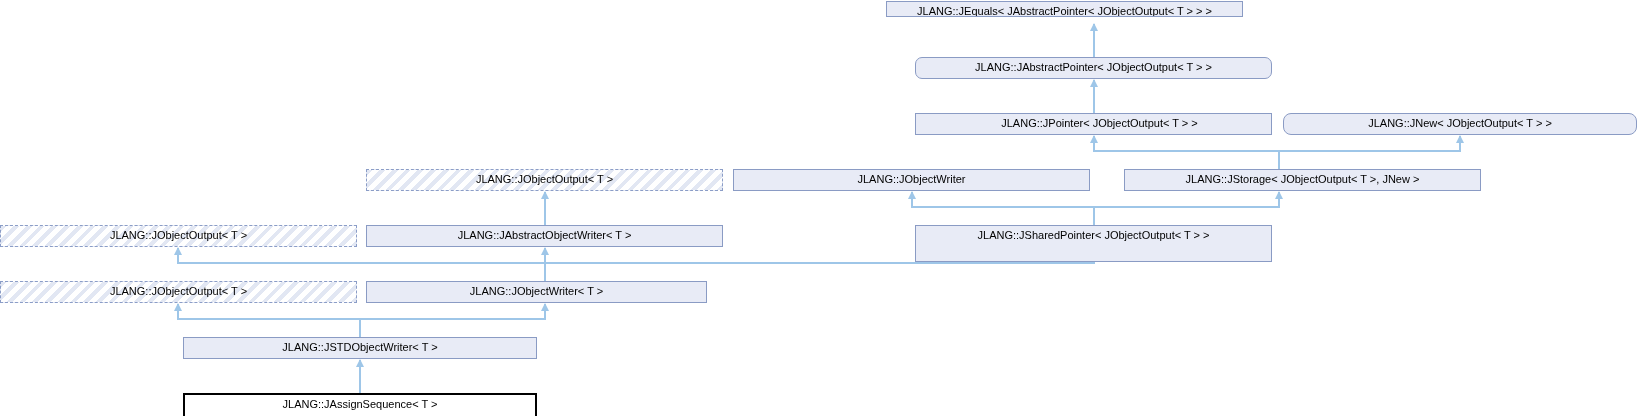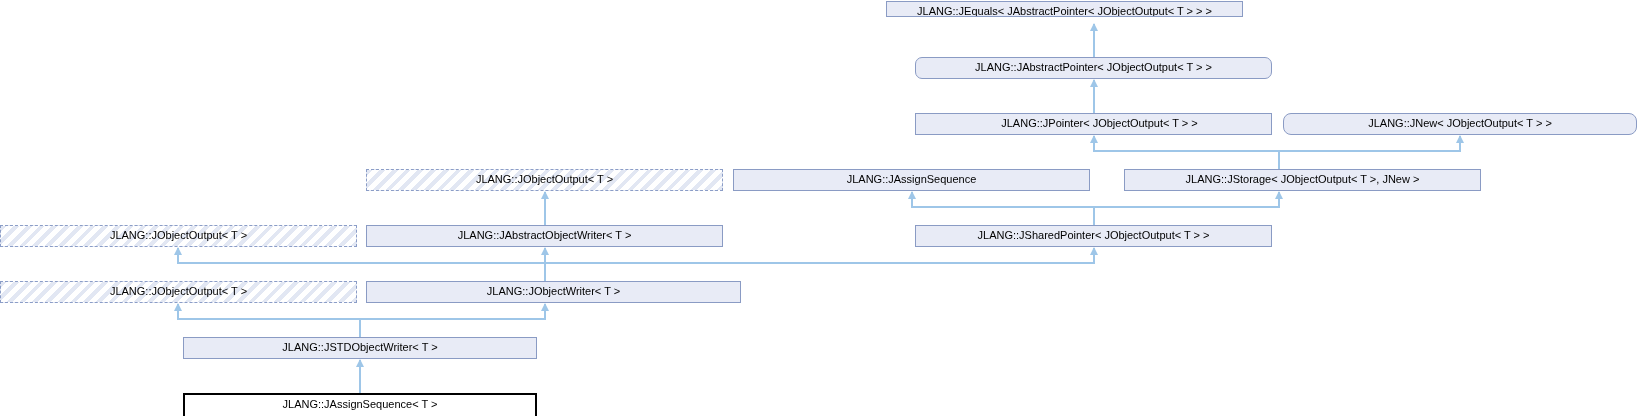--- a/index.html
+++ b/index.html
@@ -93,22 +93,22 @@
     <div class="seg" style="left: 359.25px; top: 318.25px; width: 186.5px; height: 1.5px;"></div>
     <div class="seg" style="left: 544.25px; top: 304px; width: 1.5px; height: 15px;"></div>
     <div class="arrow-up" style="left: 540.5px; top: 303px;"></div>
     <div class="seg" style="left: 359.25px; top: 360px; width: 1.5px; height: 33px;"></div>
     <div class="arrow-up" style="left: 355.5px; top: 359px;"></div>
     <div class="node solid" style="left: 886px; top: 1px; width: 357px; height: 16px; line-height: 19px;">JLANG::JEquals&lt; JAbstractPointer&lt; JObjectOutput&lt; T &gt; &gt; &gt;</div>
     <div class="node solid" style="left: 915px; top: 57px; width: 357px; height: 22px; line-height: 19px; border-radius: 7px;">JLANG::JAbstractPointer&lt; JObjectOutput&lt; T &gt; &gt;</div>
     <div class="node solid" style="left: 915px; top: 113px; width: 357px; height: 22px; line-height: 19px; padding-left: 12px;">JLANG::JPointer&lt; JObjectOutput&lt; T &gt; &gt;</div>
     <div class="node solid" style="left: 1283px; top: 113px; width: 354px; height: 22px; line-height: 19px; border-radius: 8px;">JLANG::JNew&lt; JObjectOutput&lt; T &gt; &gt;</div>
     <div class="node dashed" style="left: 366px; top: 169px; width: 357px; height: 22px; line-height: 19px;">JLANG::JObjectOutput&lt; T &gt;</div>
-    <div class="node solid" style="left: 733px; top: 169px; width: 357px; height: 22px; line-height: 19px;">JLANG::JAssignSequence</div>
+    <div class="node solid" style="left: 733px; top: 169px; width: 357px; height: 22px; line-height: 19px;">JLANG::JObjectWriter</div>
     <div class="node solid" style="left: 1100px; top: 169px; width: 357px; height: 22px; line-height: 19px; margin-left: 24px;">JLANG::JStorage&lt; JObjectOutput&lt; T &gt;, JNew &gt;</div>
     <div class="node dashed" style="left: 0px; top: 225px; width: 357px; height: 22px; line-height: 19px;">JLANG::JObjectOutput&lt; T &gt;</div>
     <div class="node solid" style="left: 366px; top: 225px; width: 357px; height: 22px; line-height: 19px;">JLANG::JAbstractObjectWriter&lt; T &gt;</div>
-    <div class="node solid" style="left: 915px; top: 225px; width: 357px; height: 22px; line-height: 19px;">JLANG::JSharedPointer&lt; JObjectOutput&lt; T &gt; &gt;</div>
+    <div class="node solid" style="left: 915px; top: 225px; width: 357px; height: 37px; line-height: 19px;">JLANG::JSharedPointer&lt; JObjectOutput&lt; T &gt; &gt;</div>
     <div class="node dashed" style="left: 0px; top: 281px; width: 357px; height: 22px; line-height: 19px;">JLANG::JObjectOutput&lt; T &gt;</div>
-    <div class="node solid" style="left: 366px; top: 281px; width: 375px; height: 22px; line-height: 19px;">JLANG::JObjectWriter&lt; T &gt;</div>
+    <div class="node solid" style="left: 366px; top: 281px; width: 341px; height: 22px; line-height: 19px;">JLANG::JObjectWriter&lt; T &gt;</div>
     <div class="node solid" style="left: 183px; top: 337px; width: 354px; height: 22px; line-height: 19px;">JLANG::JSTDObjectWriter&lt; T &gt;</div>
     <div class="node current" style="left: 183px; top: 393px; width: 354px; height: 33px; line-height: 19px;">JLANG::JAssignSequence&lt; T &gt;</div>
   </div>
 
 </body></html>

